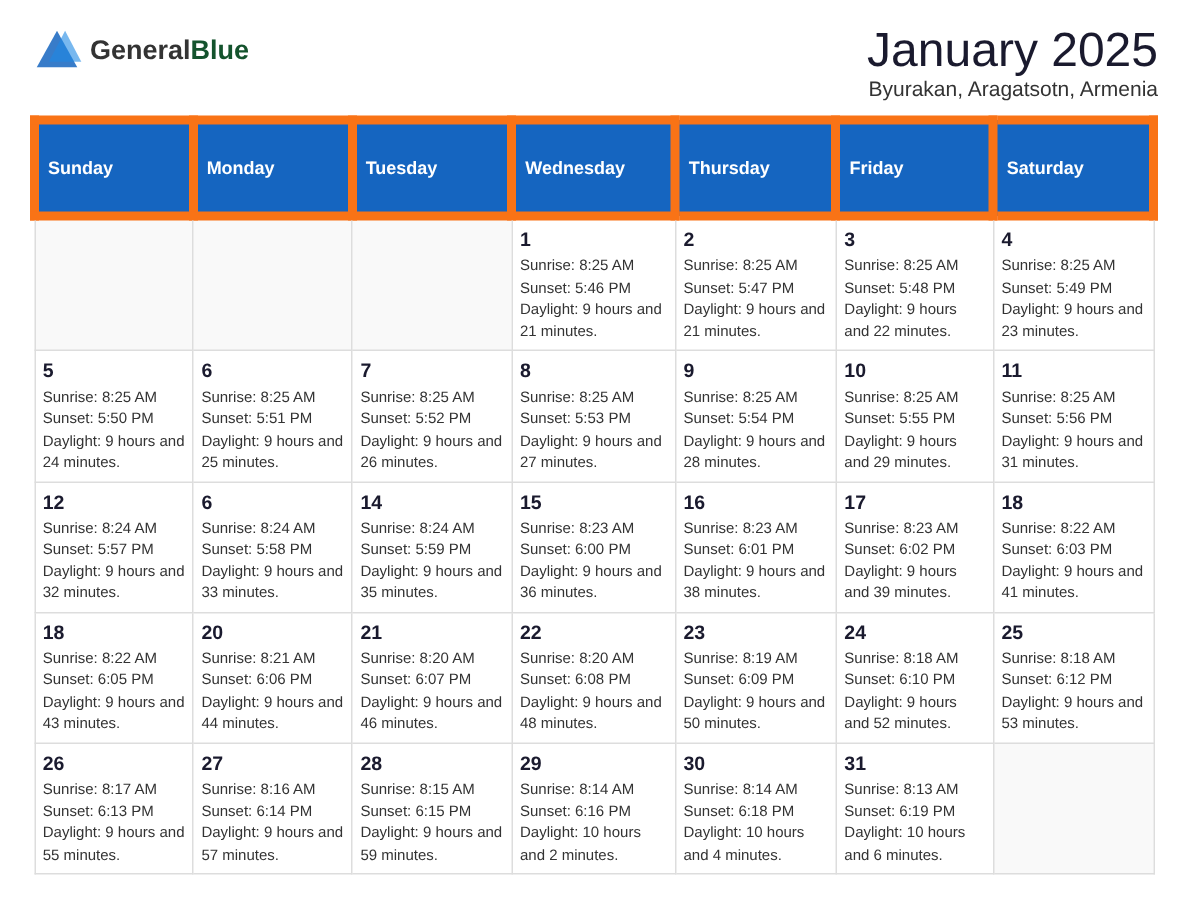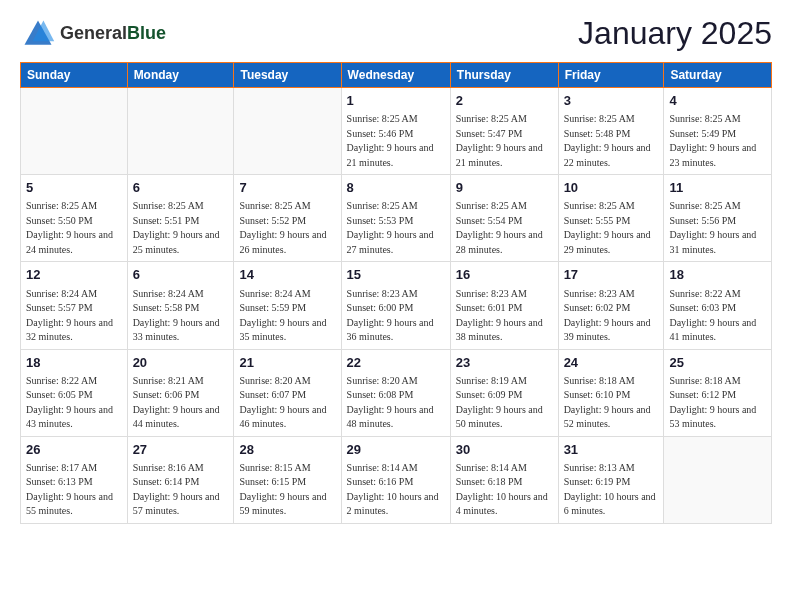--- a/index.html
+++ b/index.html
@@ -52,24 +52,24 @@
     }
     .calendar {
       width: 100%;
       border-collapse: collapse;
       font-size: 11px;
     }
     .calendar thead tr th {
       background: #1565c0;
       color: #fff;
       text-align: left;
-      padding: 5px 6px;
+      padding: 22px 6px;
       font-size: 12px;
       font-weight: bold;
-      border: 1px solid #f97316;
+      border: 6px solid #f97316;
     }
     .calendar tbody tr td {
       vertical-align: top;
       padding: 4px 5px;
       border: 1px solid #ddd;
       width: 113px;
       min-height: 78px;
       height: 78px;
       background: #fff;
       color: #333;
@@ -82,40 +82,40 @@
     .day-number {
       font-size: 13px;
       font-weight: bold;
       color: #1a1a2e;
       margin-bottom: 2px;
     }
     .day-info {
       font-size: 10px;
       color: #333;
       line-height: 1.45;
-      font-family: Liberation Serif, serif;
     }
   </style>
 </head>
 <body>
 
 <div class="page">
   <div class="header">
     <div class="logo">
       <svg class="logo-icon" viewBox="0 0 40 40" xmlns="http://www.w3.org/2000/svg">
         <polygon points="20,5 35,32 5,32" fill="#1565c0" opacity="0.85"></polygon>
         <polygon points="26,5 38,28 14,28" fill="#1e88e5" opacity="0.6"></polygon>
       </svg>
       <div class="logo-text">
         <span class="logo-general">General</span>
         <span class="logo-blue">Blue</span>
       </div>
     </div>
     <div class="title-block">
       <div class="month-title">January 2025</div>
+      <div class="subtitle">Byurakan, Aragatsotn, Armenia</div>
     </div>
   </div>
 
   <table class="calendar">
     <thead>
       <tr>
         <th>Sunday</th>
         <th>Monday</th>
         <th>Tuesday</th>
         <th>Wednesday</th>

